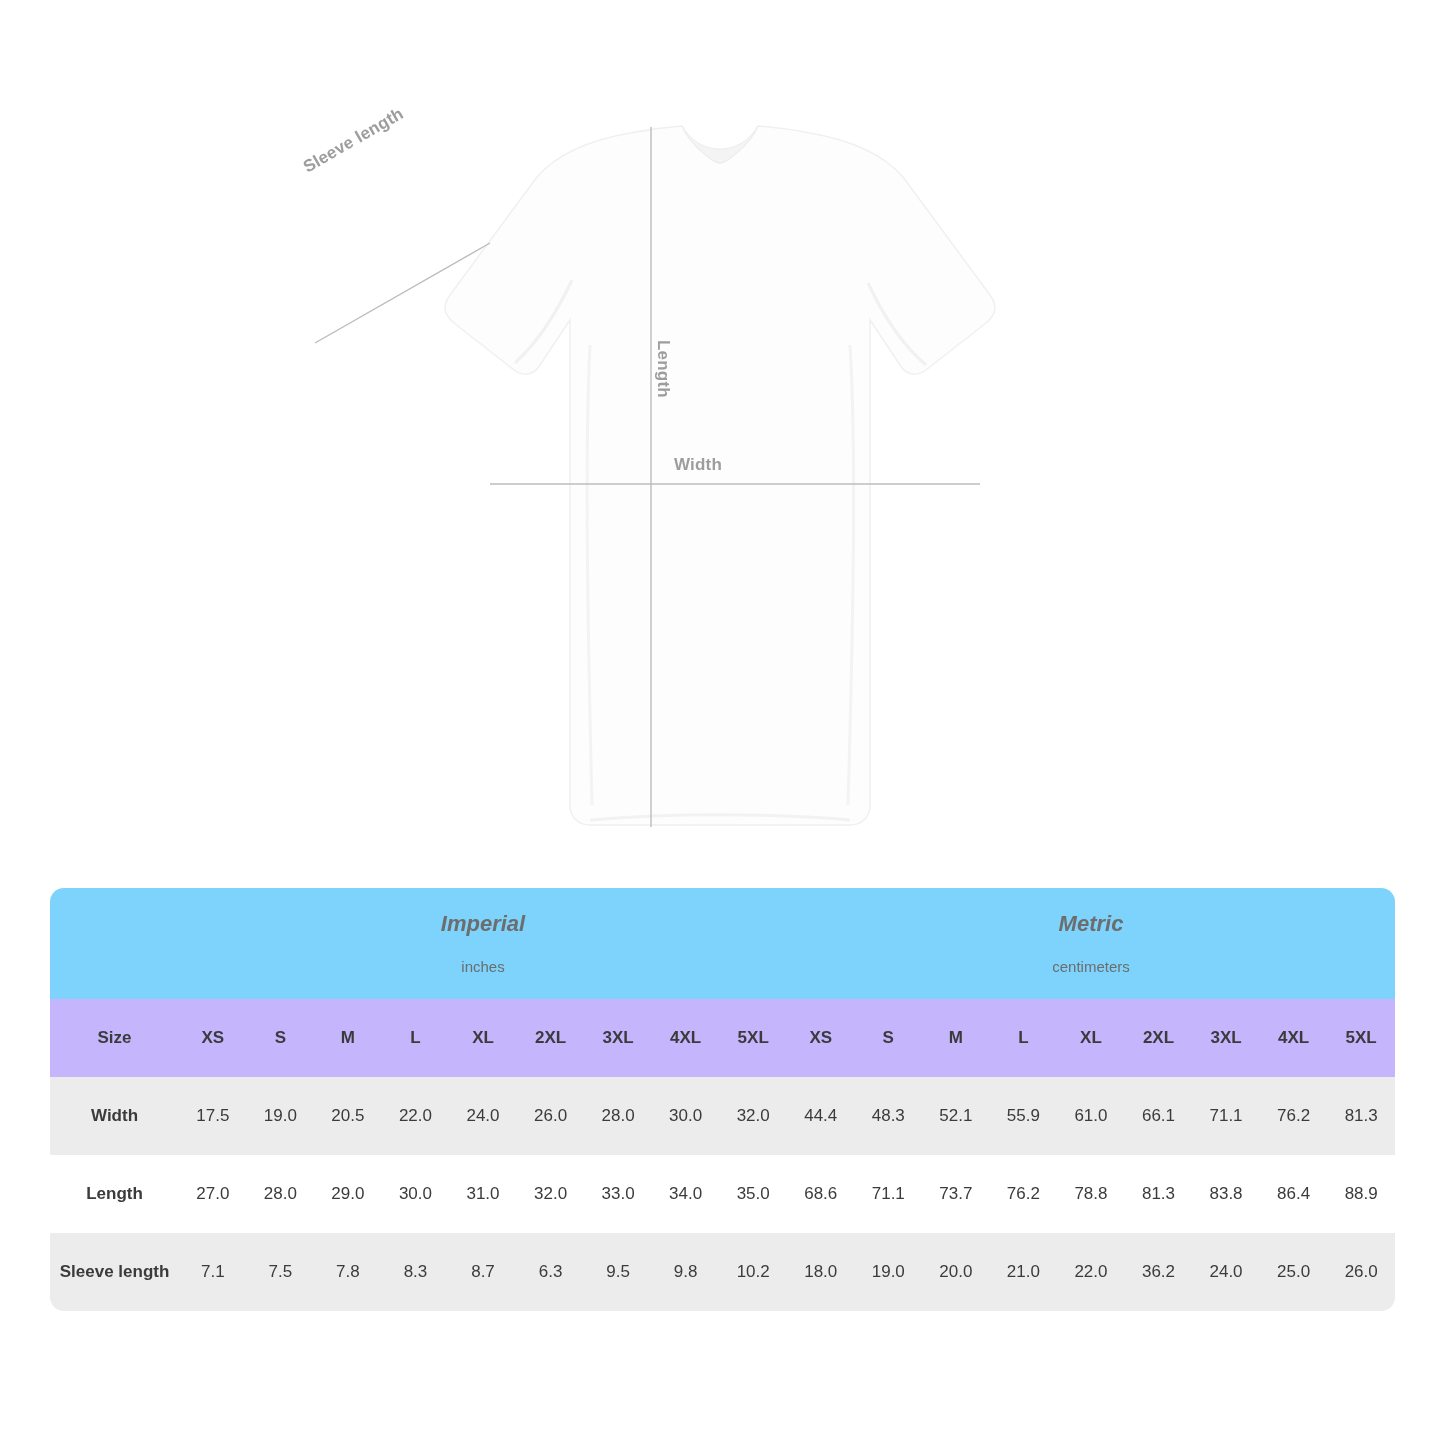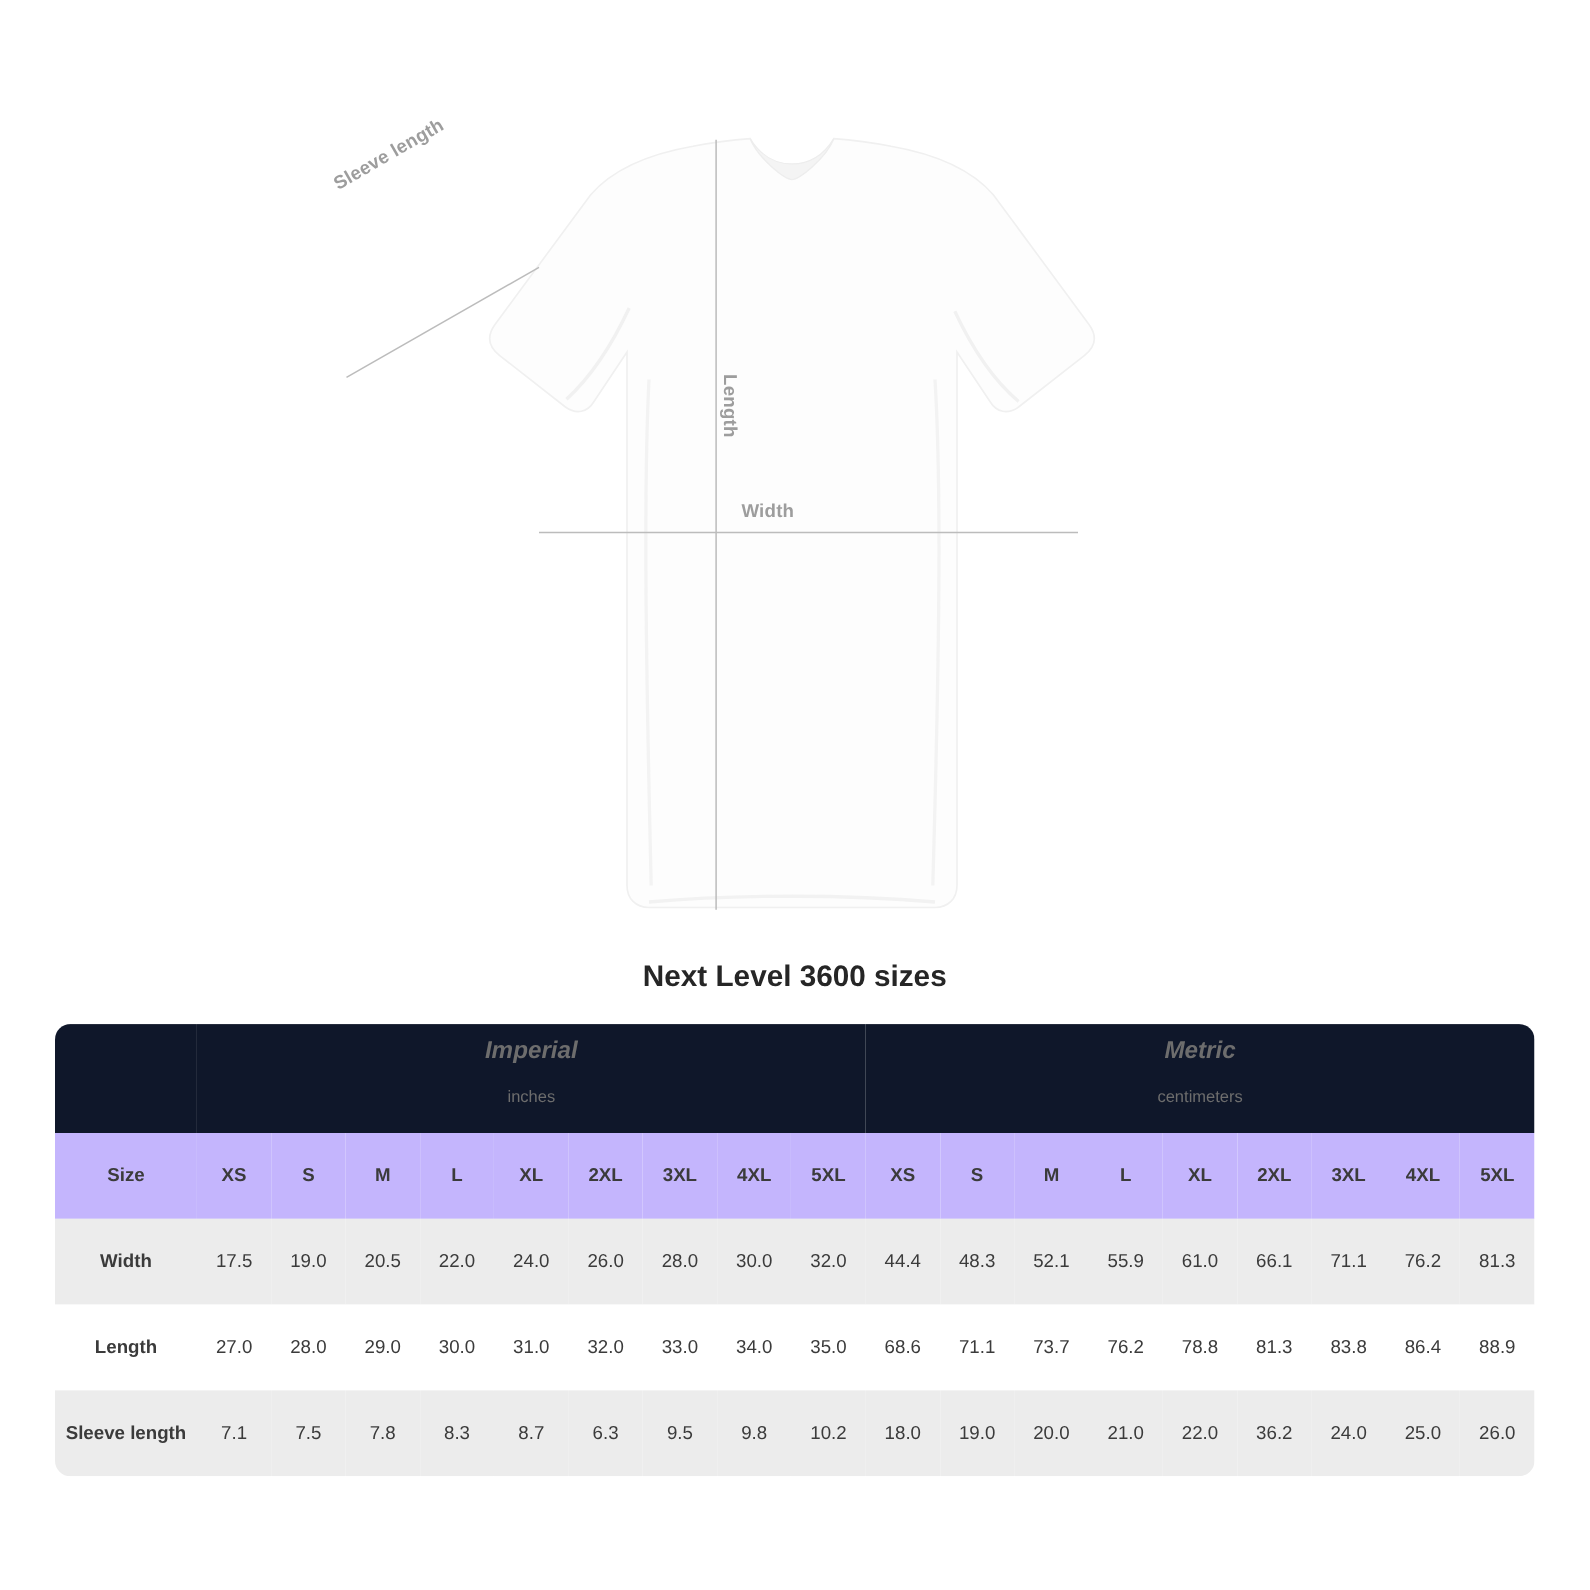--- a/index.html
+++ b/index.html
@@ -93,22 +93,22 @@
     border-collapse: collapse;
     width: 100%;
     table-layout: fixed;
   }
   table.size-table td, table.size-table th {
     text-align: center;
     vertical-align: middle;
     border: none;
   }
   .unit-row td {
-    background: #0f172a;
-    padding: 10px 0 24px 0;
+    background: #7dd3fc;
+    padding: 22px 0 24px 0;
   }
   .unit-title {
     font-size: 22px;
     font-style: italic;
     font-weight: bold;
     color: #6d6d6d;
     line-height: 1.25;
   }
   .unit-sub {
     font-size: 15px;
@@ -203,21 +203,20 @@
         </g>
       </svg>
 
       <div class="dim-label label-sleeve">Sleeve length</div>
       <div class="dim-label label-length">Length</div>
       <div class="dim-label label-width">Width</div>
     </div>
   </div>
 
   <div class="title-block">
-    <h1 class="chart-title">Next Level 3600 sizes</h1>
   </div>
 
   <div class="table-wrap">
     <table class="size-table">
       <colgroup>
         <col class="col-label">
         <col class="col-cell">
           <col class="col-cell">
           <col class="col-cell">
           <col class="col-cell">

